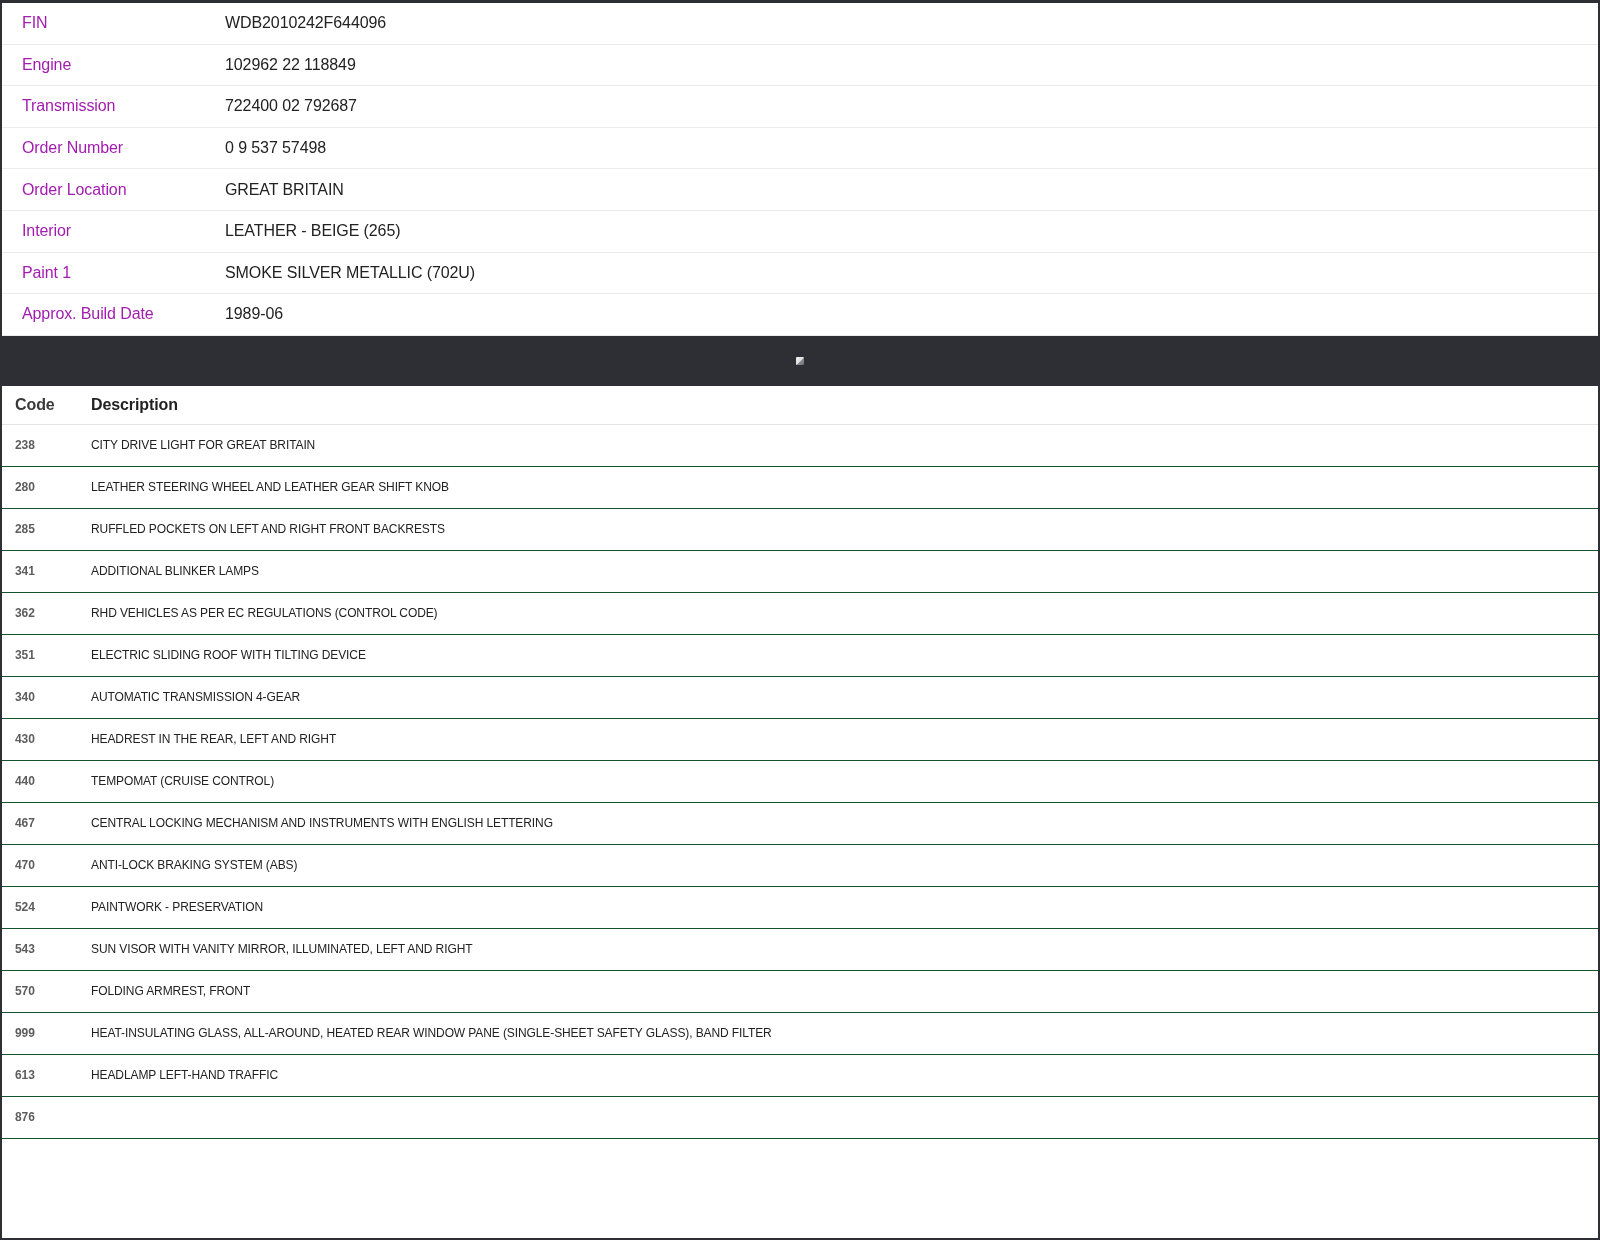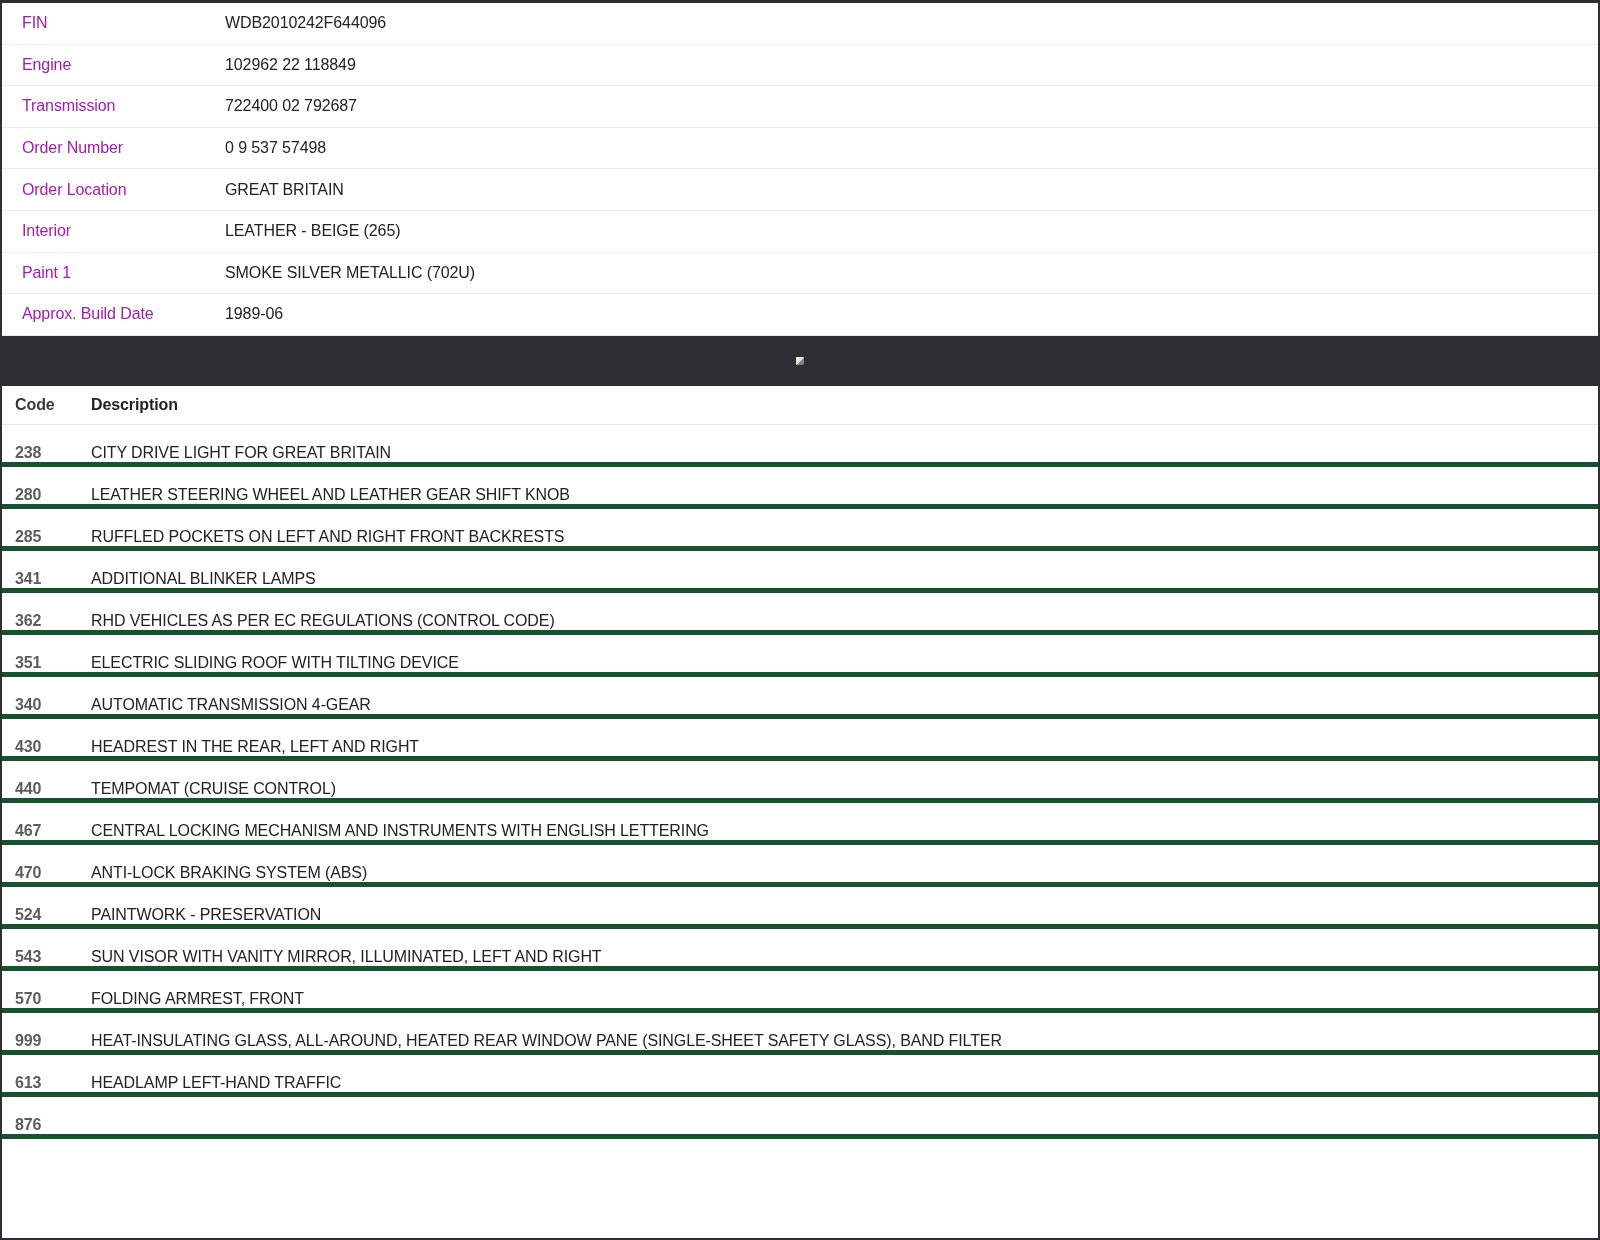--- a/index.html
+++ b/index.html
@@ -66,24 +66,24 @@
     border-bottom: 1px solid #e4e4e4;
     box-sizing: border-box;
     font-size: 16px;
     font-weight: 700;
     color: #3a3a3a;
     letter-spacing: -0.1px;
   }
   .code-row {
     height: 42px;
     display: flex;
-    align-items: flex-end;
-    border-bottom: 5px solid #14532d;
-    box-sizing: border-box;
-    font-size: 16px;
+    align-items: center;
+    border-bottom: 1px solid #14532d;
+    box-sizing: border-box;
+    font-size: 12px;
     letter-spacing: -0.1px;
   }
   .col-code {
     width: 76px;
     flex: 0 0 76px;
     padding-left: 13px;
     box-sizing: content-box;
   }
   .code-row .col-code {
     color: #5d5d5d;

